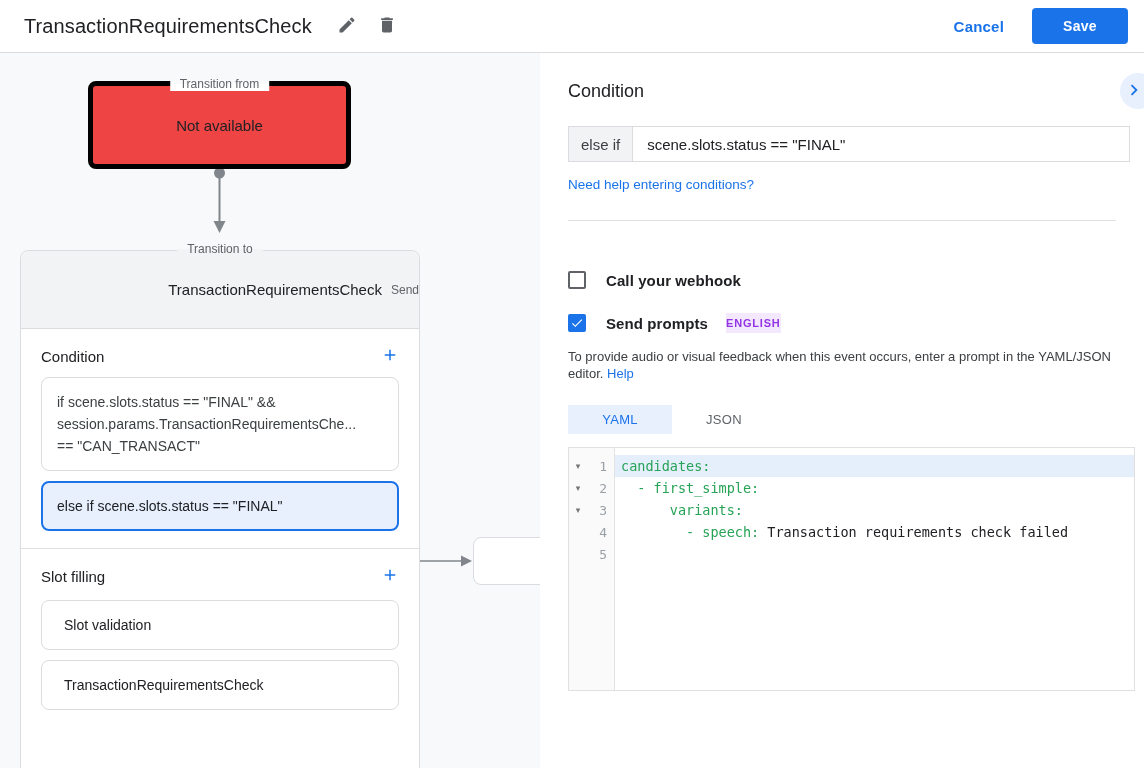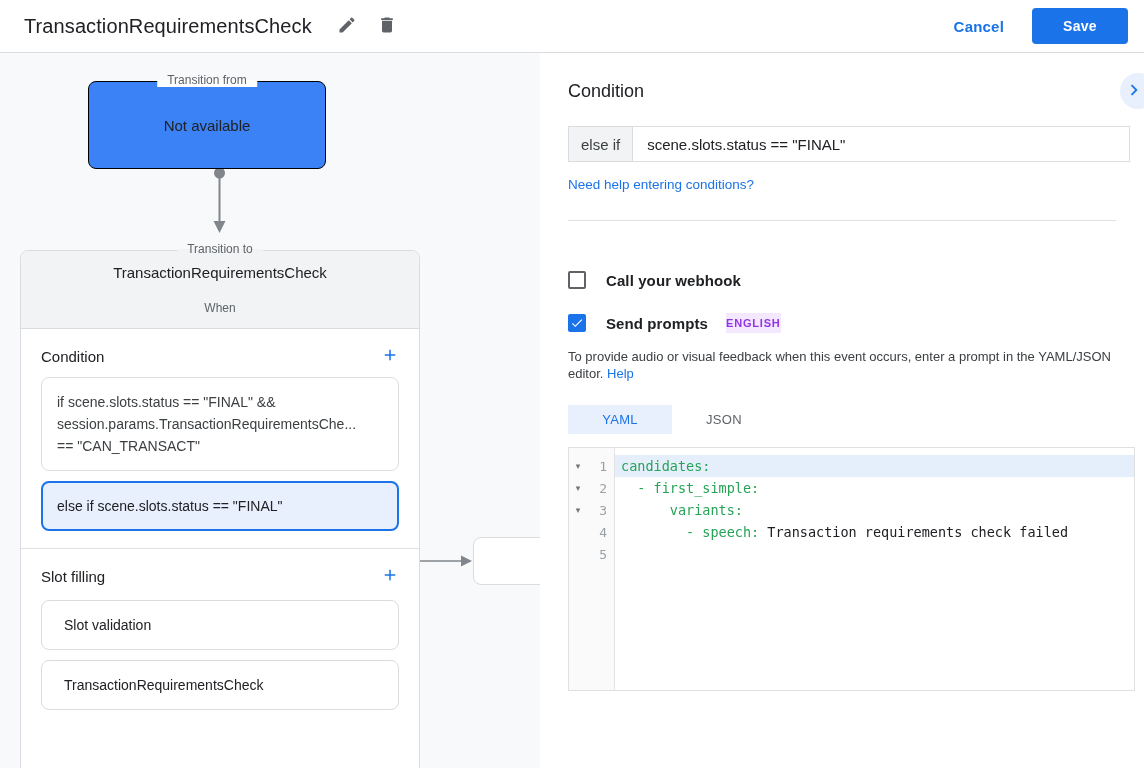--- a/index.html
+++ b/index.html
@@ -43,39 +43,39 @@
   }
   .panel { flex: 1; background: #fff; position: relative; overflow: hidden; }
 
   
   .legend {
     position: absolute; top: -9px; left: 50%; transform: translateX(-50%);
     font-size: 12px; color: #5f6368; padding: 0 10px; white-space: nowrap;
     background: #f8f9fa;
   }
   .from-box {
-    position: absolute; left: 88px; top: 28px; width: 238px; height: 88px;
-    background: #3b82f6; border: 1px solid #000000; border-radius: 8px;
+    position: absolute; left: 88px; top: 28px; width: 263px; height: 88px;
+    background: #ef4444; border: 5px solid #000000; border-radius: 8px;
   }
   .from-content {
     width: 100%; height: 100%; display: flex; align-items: center; justify-content: center;
     font-size: 15px; color: #202124;
   }
 
   .connectors { position: absolute; left: 0; top: 0; width: 540px; height: 715px; pointer-events: none; }
 
   
   .scene-card {
     position: absolute; left: 20px; top: 197px; width: 400px; height: 540px;
     background: #fff; border: 1px solid #dadce0; border-radius: 8px 8px 0 0;
   }
   .scene-header {
     background: #f1f3f4; border-bottom: 1px solid #dadce0; border-radius: 8px 8px 0 0;
-    height: 78px; display: flex; flex-direction: column; align-items: center; justify-content: center;
-    gap: 20px; cursor: pointer;
+    height: 78px; display: flex; flex-direction: row; align-items: center; justify-content: flex-end;
+    gap: 9px; cursor: pointer;
   }
   .scene-header .legend { background: linear-gradient(#f8f9fa 50%, #f1f3f4 50%); }
   .scene-title { font-size: 15px; color: #202124; }
   .scene-subtitle { font-size: 12px; color: #5f6368; }
 
   .row-onenter {
     height: 59px; border-bottom: 1px solid #e0e0e0; display: flex; align-items: center;
     justify-content: space-between; padding: 0 18px 0 20px;
   }
   .section-label { font-size: 15px; color: #202124; }
@@ -226,21 +226,21 @@
       <span class="legend" style="background: linear-gradient(#f8f9fa 50%, #ffffff 50%);">Transition from</span>
       <div class="from-content">Not available</div>
     </div>
 
     <div class="target-box"></div>
 
     <div class="scene-card">
       <div class="scene-header">
         <span class="legend">Transition to</span>
         <div class="scene-title">TransactionRequirementsCheck</div>
-        <div class="scene-subtitle">When</div>
+        <div class="scene-subtitle">Send</div>
       </div>
 
 
       <div class="card-section bordered">
         <div class="section-head">
           <span class="section-label">Condition</span>
           <button class="plus-btn">
             <span>
               <svg viewBox="0 0 24 24">
                   <path d="M19 13h-6v6h-2v-6H5v-2h6V5h2v6h6v2z"></path>

